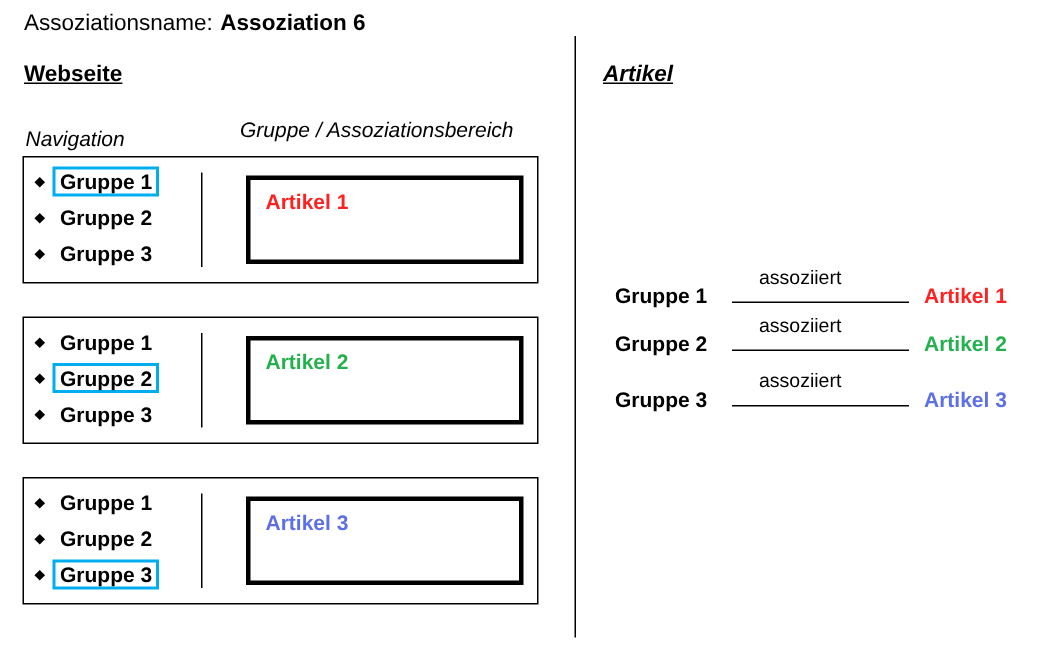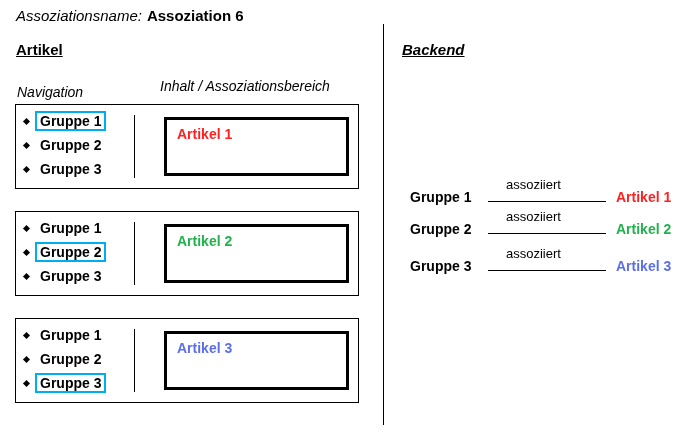--- a/index.html
+++ b/index.html
@@ -18,21 +18,20 @@
 
   
   #assoc-header {
     position: absolute;
     left: 16px;
     top: 7px;
     font-size: 15px;
     white-space: nowrap;
   }
   #assoc-header .lbl {
-    font-style: italic;
     margin-top: 37px;
   }
   #assoc-header .val {
     font-weight: bold;
     margin-left: 5px;
   }
 
   
   #main-divider {
     position: absolute;
@@ -189,25 +188,25 @@
 </style>
 </head>
 <body>
 
 <div id="assoc-header">
   <span class="lbl">Assoziationsname:</span><span class="val">Assoziation 6</span>
 </div>
 
 <div id="main-divider"></div>
 
-<div class="section-heading" id="webseite-heading">Artikel</div>
-<div class="section-heading" id="backend-heading">Backend</div>
+<div class="section-heading" id="webseite-heading">Webseite</div>
+<div class="section-heading" id="backend-heading">Artikel</div>
 
 <div class="col-caption" id="caption-navigation">Navigation</div>
-<div class="col-caption" id="caption-inhalt">Inhalt / Assoziationsbereich</div>
+<div class="col-caption" id="caption-inhalt">Gruppe / Assoziationsbereich</div>
 
 <div class="panel" id="panel-0">
   <div class="panel-nav">
     <div class="nav-item i0 selected">
       <span class="nav-bullet"></span>
       <span class="nav-label" style="border-color: rgb(0, 174, 239);">Gruppe 1</span>
     </div>
     <div class="nav-item i1">
       <span class="nav-bullet"></span>
       <span class="nav-label">Gruppe 2</span>

